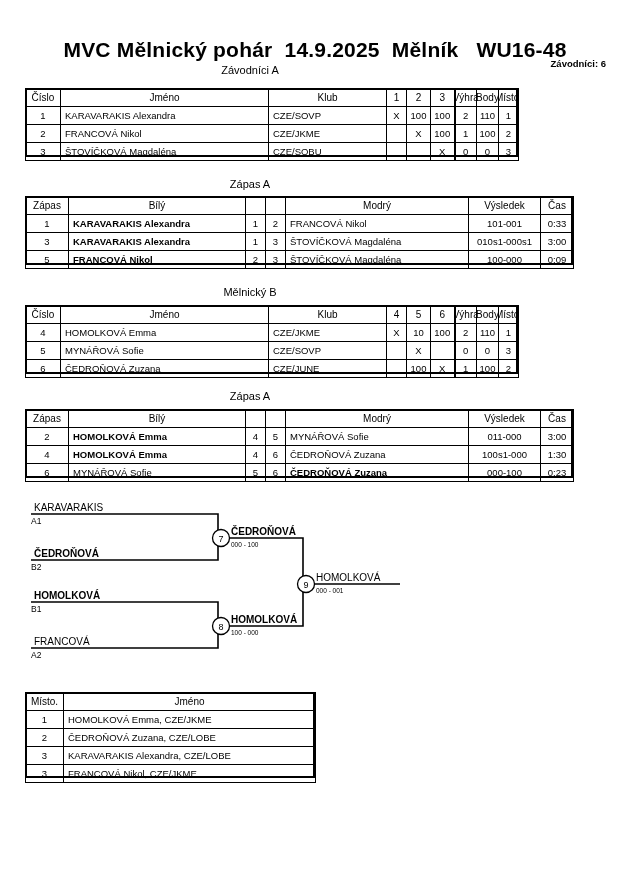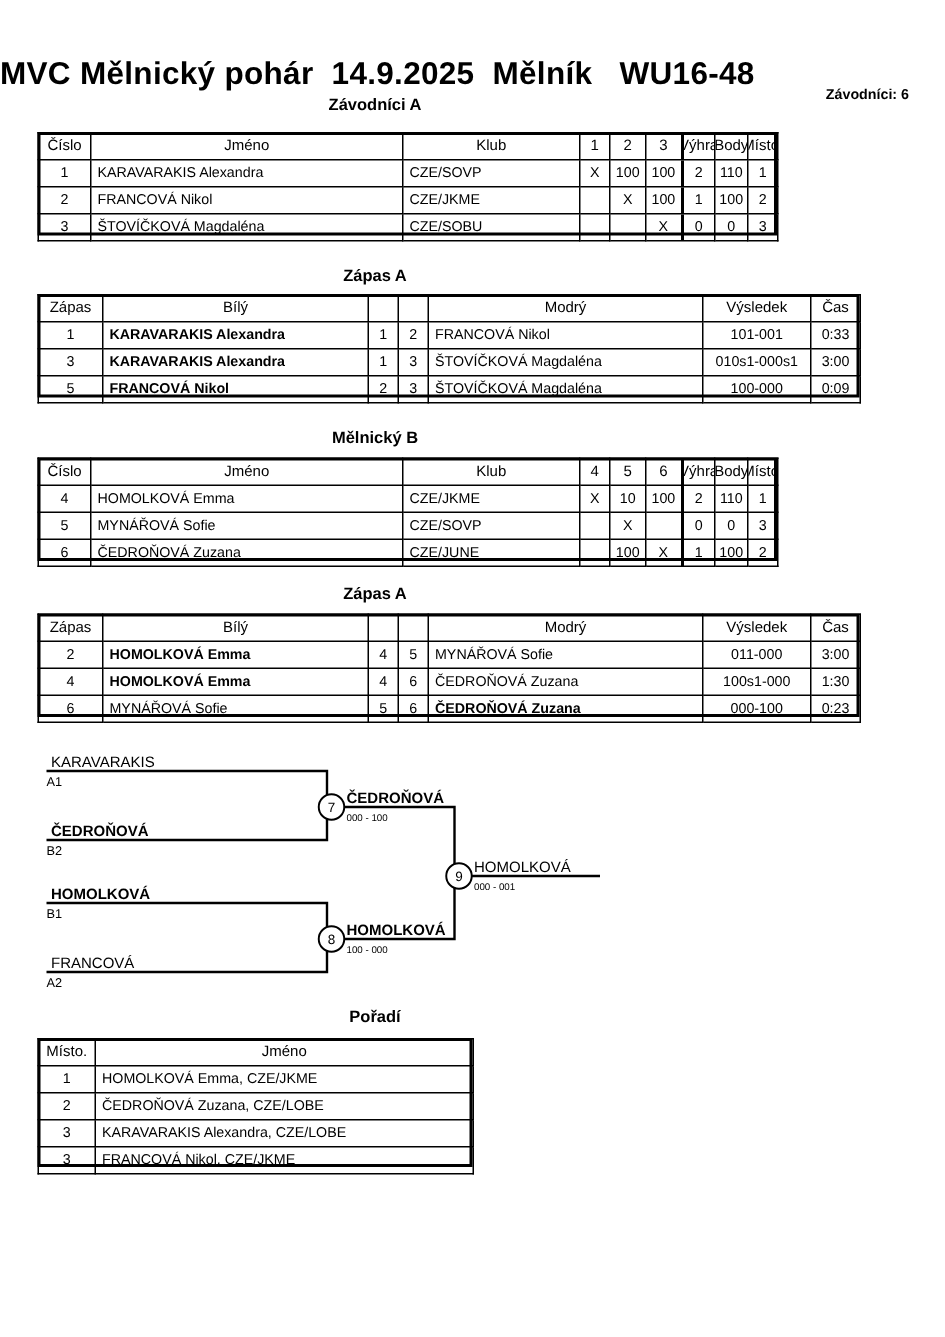--- a/index.html
+++ b/index.html
@@ -16,32 +16,33 @@
     overflow: hidden;
   }
   .page { position: relative; width: 630px; height: 891px; }
 
   
   .title {
     position: absolute;
     top: 38px;
     left: 0;
     width: 630px;
+    text-align: center;
     font-size: 21px;
     font-weight: bold;
     letter-spacing: 0.2px;
     white-space: pre;
   }
   .section-caption {
     position: absolute;
     width: 500px;
     left: 0;
     text-align: center;
     font-size: 11px;
-    font-weight: bold;
+    font-weight: normal;
   }
   .entrants-count {
     position: absolute;
     right: 24px;
     font-size: 9.5px;
     font-weight: normal;
     white-space: nowrap;
   }
 
   
@@ -402,21 +403,20 @@
       <text class="bk-score" x="231" y="55">000 - 100</text>
 
       <text class="bk-name win" x="231" y="131">HOMOLKOVÁ</text>
       <text class="bk-score" x="231" y="143">100 - 000</text>
 
       <text class="bk-name" x="316" y="89">HOMOLKOVÁ</text>
       <text class="bk-score" x="316" y="101">000 - 001</text>
     </svg>
   </div>
 
-  <div class="section-caption" style="top:672px;">Pořadí</div>
 
   <table class="grid" id="tbl-standings" style="left:25px; top:692px; width:290px;">
     <colgroup>
         <col style="width:38px">
         <col style="width:252px">
       </colgroup>
     <thead>
       <tr>
         <th class="c">Místo.</th>
         <th class="c">Jméno</th>

